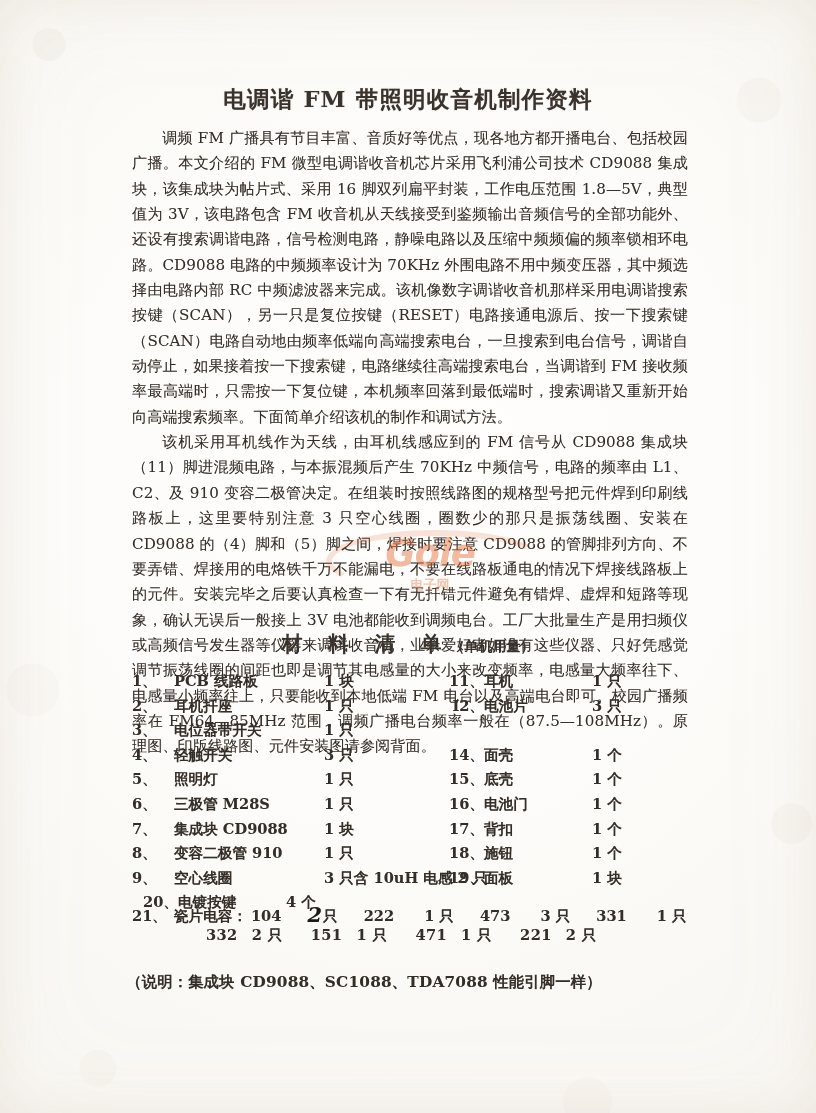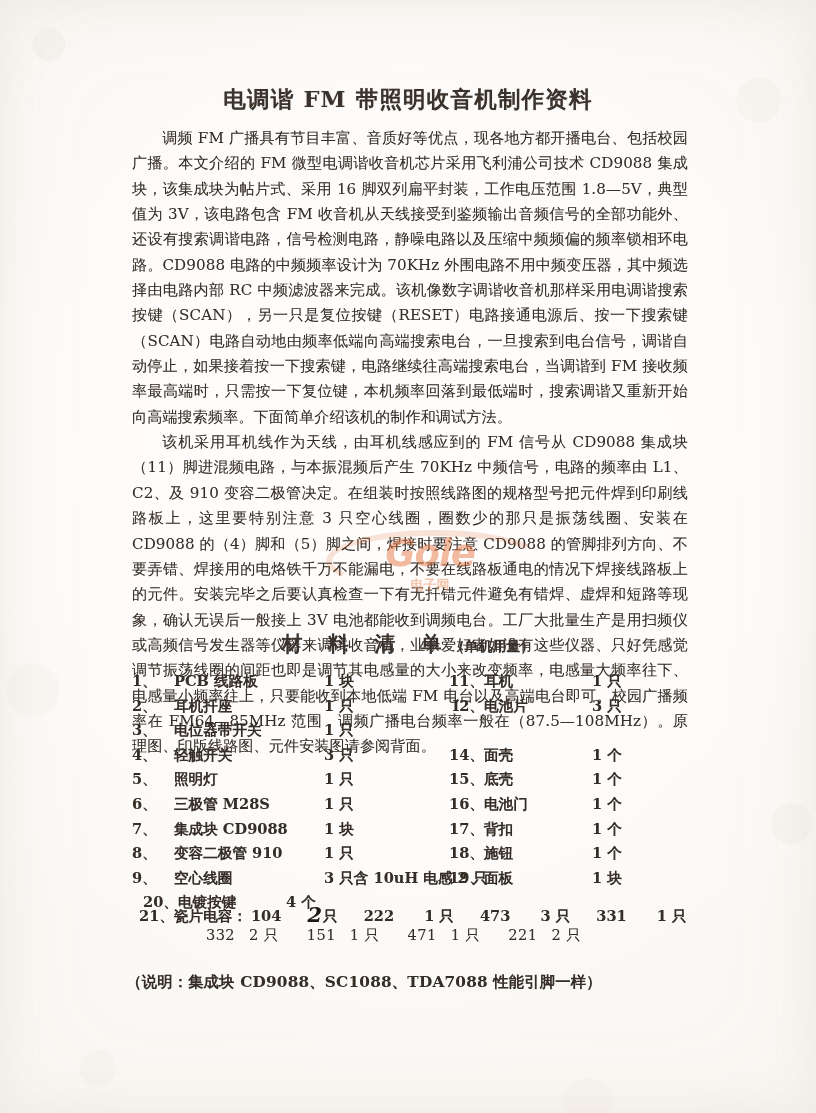--- a/index.html
+++ b/index.html
@@ -191,40 +191,40 @@
     width: 560px;
     font-size: 14.6px;
     color: #352e28;
     text-shadow: 0 0 .6px rgba(100,85,68,0.3);
   }
   .cap-line1 {
     display: flex;
     align-items: baseline;
     height: 25px;
   }
-  .cap-line1 .idx { width: 42px; text-align: right; }
+  .cap-line1 .idx { width: 42px; }
   .cap-label { font-weight: 700; margin-right: 4px; }
   .cap-seg { font-weight: 600; white-space: nowrap; }
   .sp-1 { display: inline-block; width: 26px; }
   .sp-2 { display: inline-block; width: 30px; }
   .sp-3 { display: inline-block; width: 26px; }
 
   .handwrite {
     font-family: "DejaVu Serif", "Liberation Serif", serif;
     font-size: 21px;
     font-style: italic;
     font-weight: 700;
     color: #1d1a17;
     position: relative;
     top: 1px;
     margin-right: 1px;
   }
   .cap-line2 {
     margin-left: 74px;
-    font-weight: 400;
+    font-weight: 700;
     letter-spacing: .4px;
     height: 25px;
   }
   .cap-line2 .g { display: inline-block; width: 14px; }
 
   
   .footer-note {
     position: absolute;
     left: 0;
     top: 972px;

